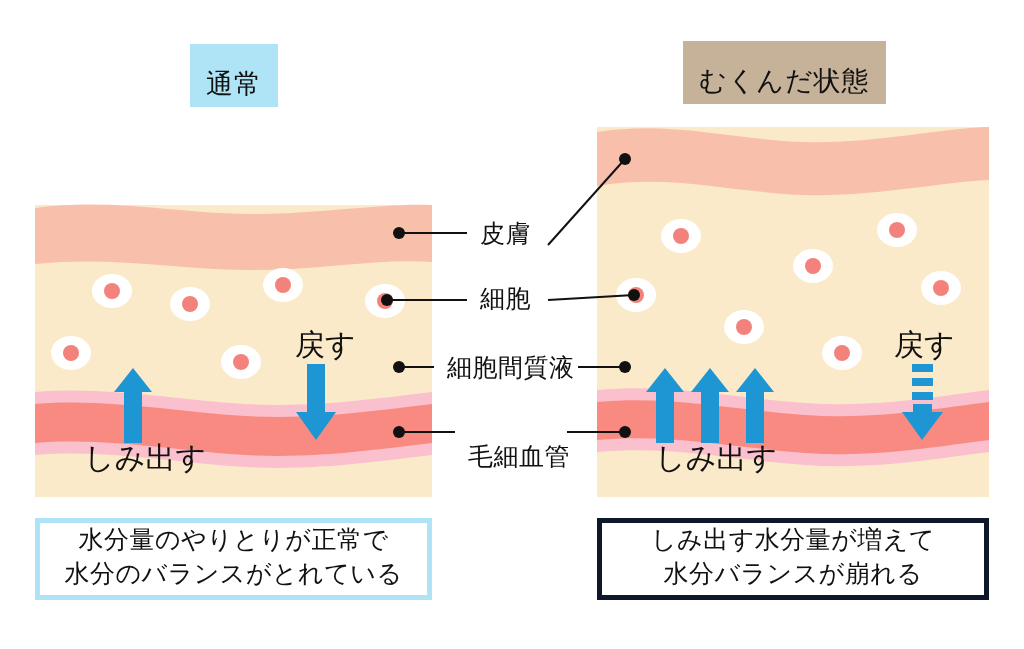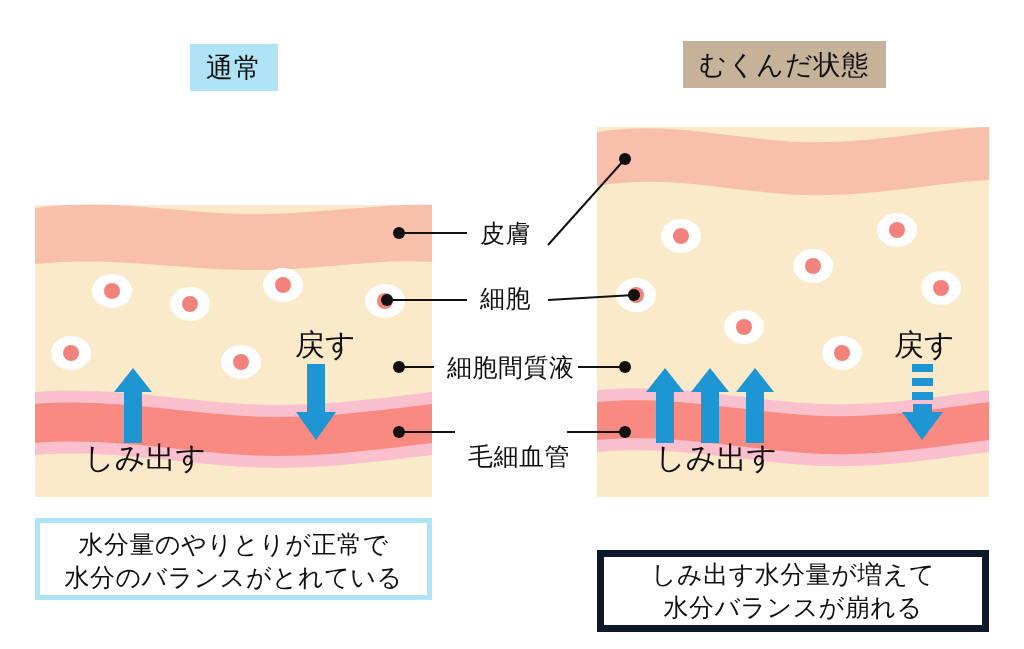--- a/index.html
+++ b/index.html
@@ -17,21 +17,21 @@
   }
 
   .stage {
     position: absolute;
     inset: 0;
   }
 
   
   .panel-title {
     position: absolute;
-    padding: 8px 16px 8px 16px;
+    padding: 24px 16px 8px 16px;
     font-size: 27px;
     line-height: 1.15;
     letter-spacing: 1px;
     white-space: nowrap;
     color: #111111;
   }
   .panel-title.normal {
     left: 190px;
     top: 44px;
     background: #aee4f5;
@@ -53,41 +53,40 @@
   }
 
   
   .caption-box {
     position: absolute;
     box-sizing: border-box;
     background: #ffffff;
     display: flex;
     flex-direction: column;
     align-items: center;
-    justify-content: flex-end;
+    justify-content: flex-start;
     text-align: center;
     font-size: 25px;
     line-height: 1.35;
     letter-spacing: 0.5px;
     color: #111111;
   }
   .caption-box.normal {
     left: 35px;
     top: 518px;
     width: 397px;
     height: 82px;
     border: 5px solid #aee4f5;
   }
   .caption-box.edema {
     left: 597px;
     top: 518px;
     width: 392px;
     height: 82px;
-    border: 7px solid #0f172a;
-    margin-top: 32px;
+    border: 5px solid #0f172a;
   }
   .caption-line { display: block; }
 
   
   .arrow-text {
     position: absolute;
     font-size: 30px;
     line-height: 1;
     white-space: nowrap;
     color: #111111;

